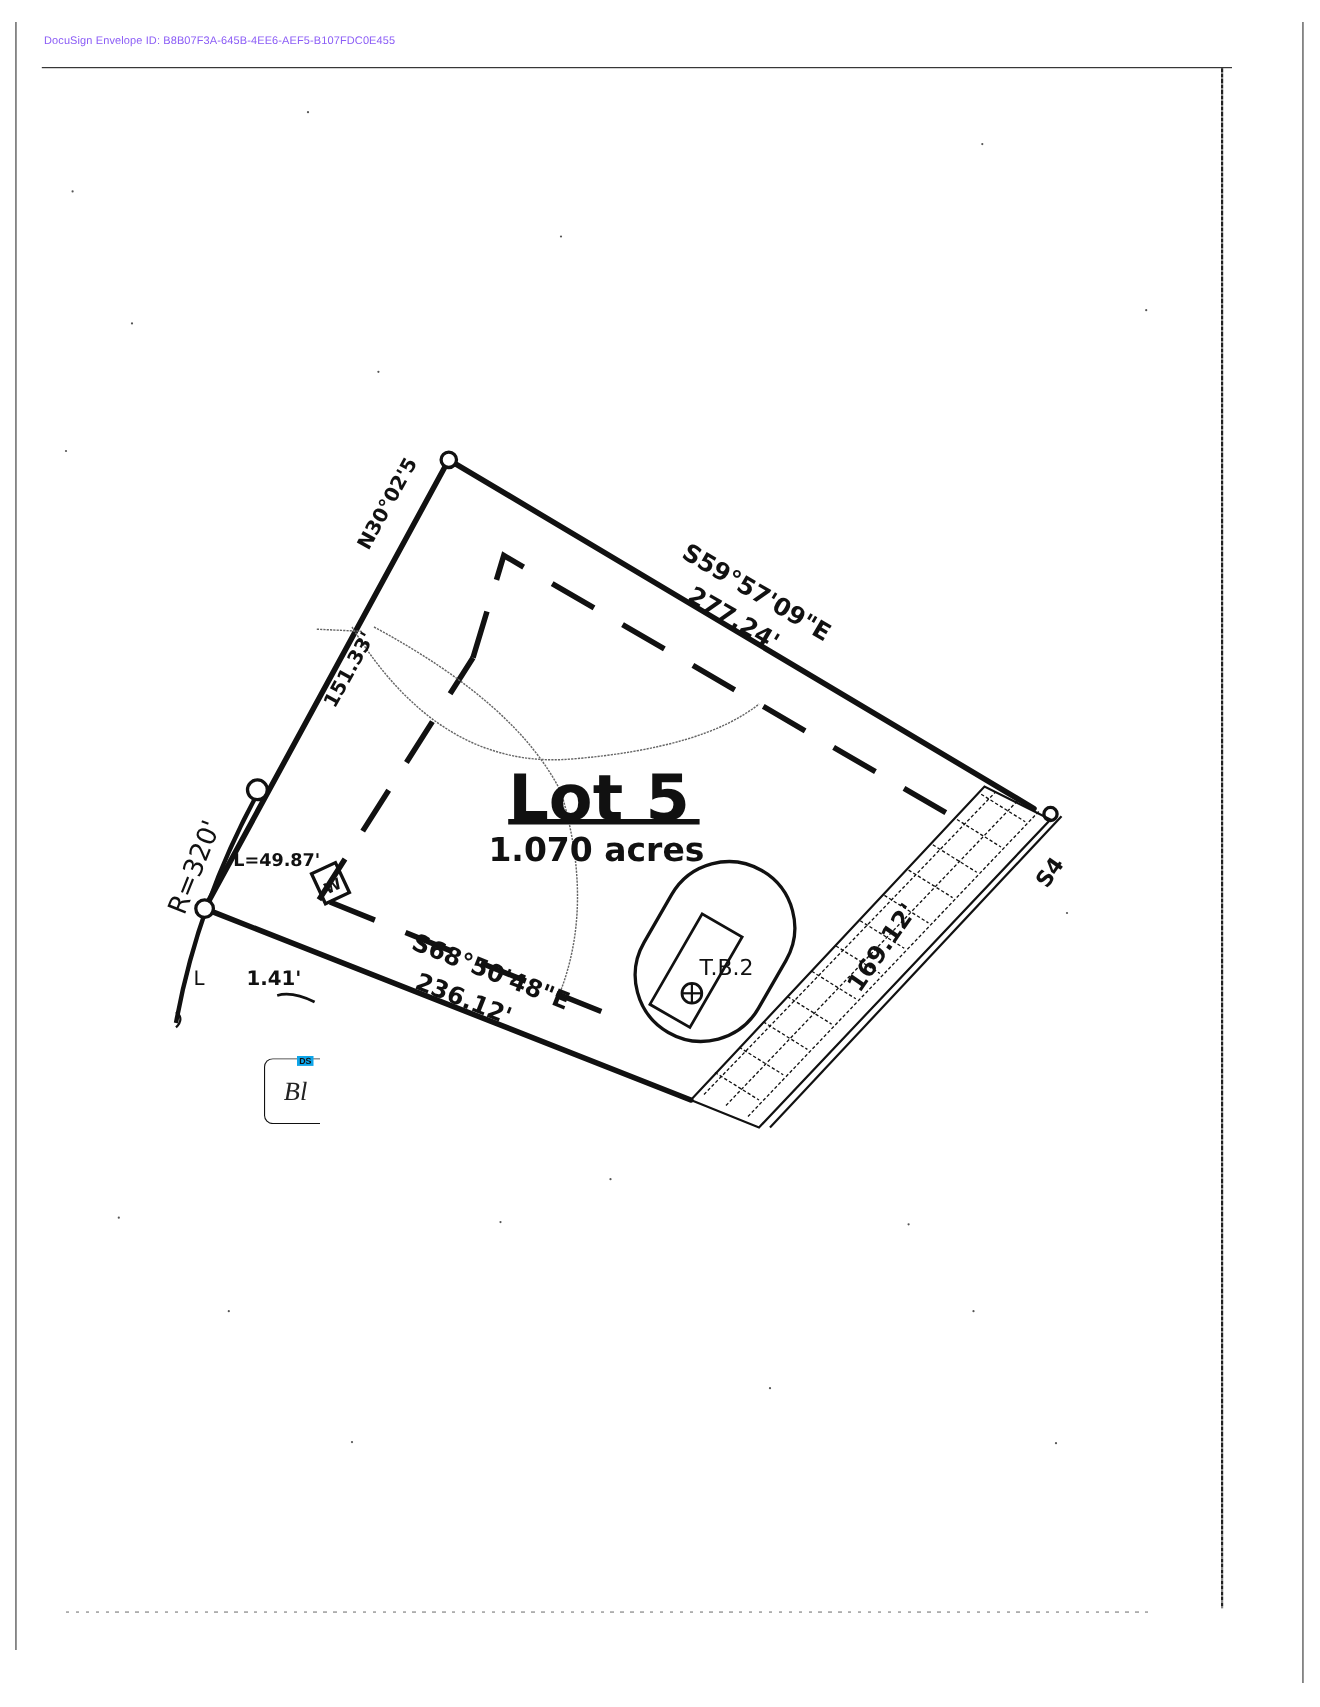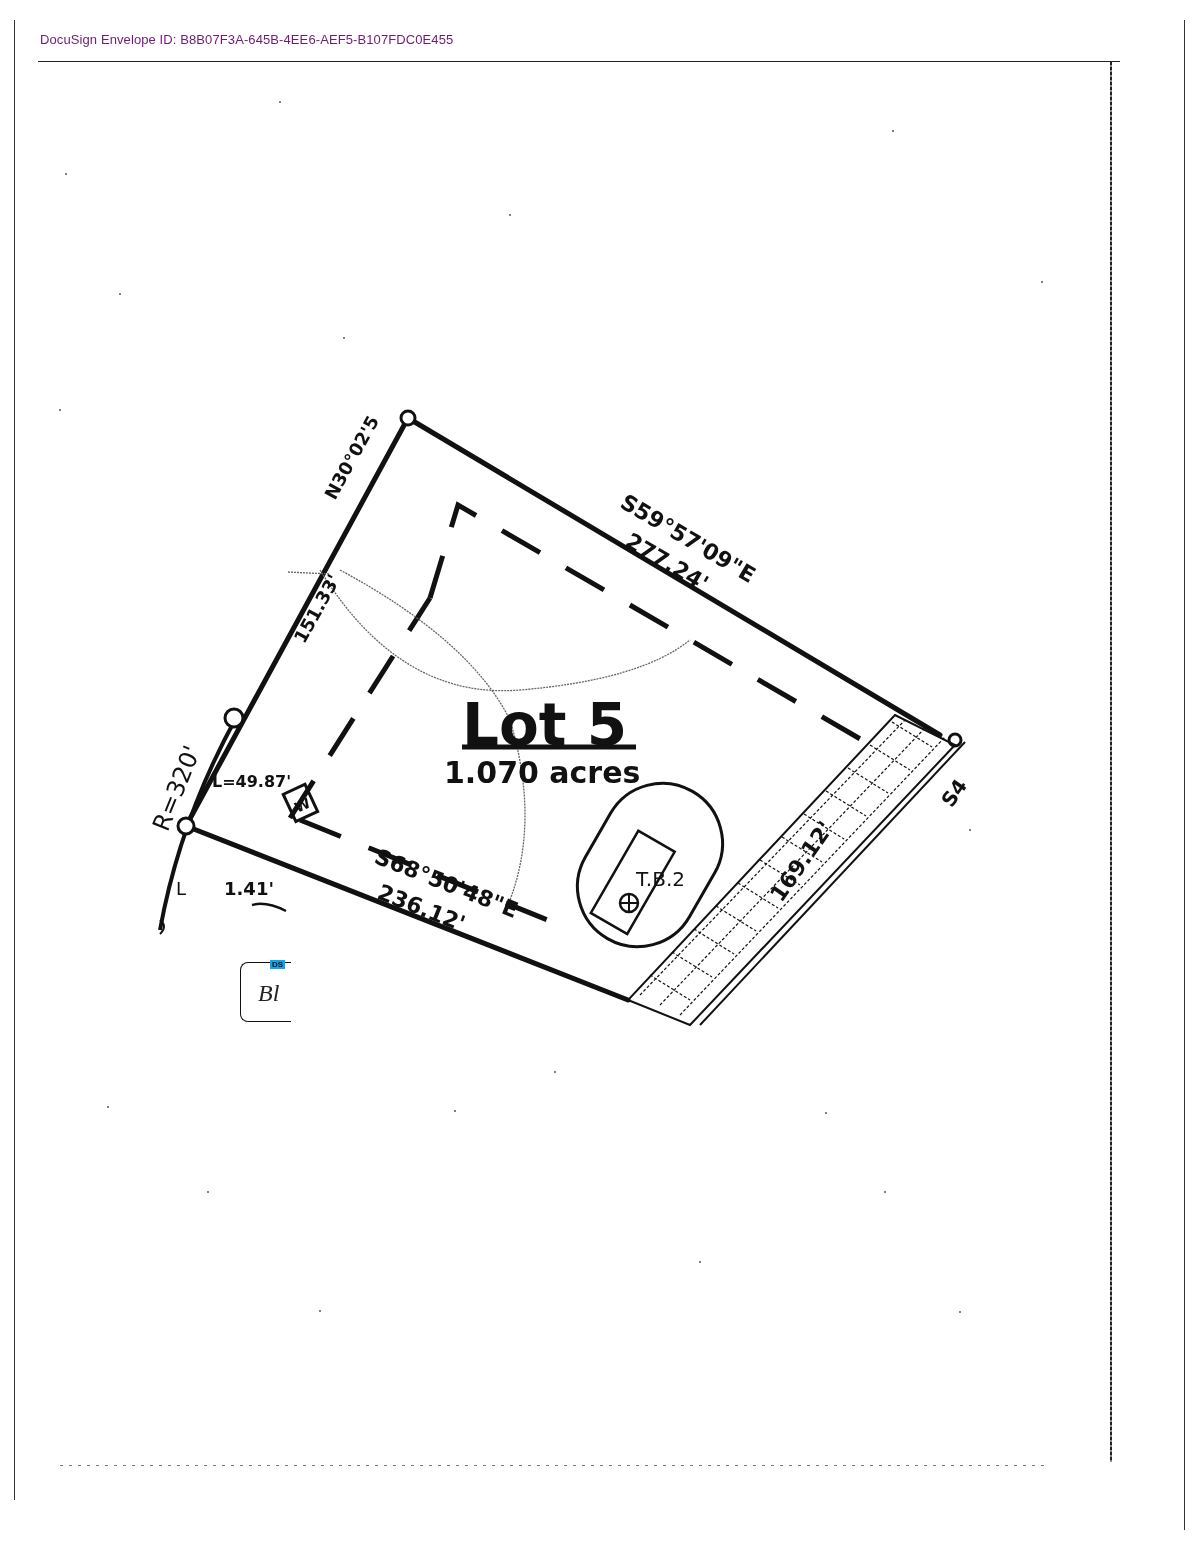--- a/index.html
+++ b/index.html
@@ -1,18 +1,18 @@
 <!DOCTYPE html>
 <html><head>
   <meta charset="utf-8">
   <style>
     html, body { margin: 0; padding: 0; background: #ffffff; }
     body { width: 1200px; height: 1552px; position: relative; overflow: hidden; font-family: "Liberation Sans", sans-serif; color: #111; }
     .page { position: absolute; left: 0; top: 0; width: 1200px; height: 1552px; }
-    .envelope-id { position: absolute; left: 40px; top: 32px; font-size: 13px; color: #701a75; letter-spacing: 0.1px; }
+    .envelope-id { position: absolute; left: 40px; top: 32px; font-size: 10px; color: #8b5cf6; letter-spacing: 0.1px; }
     .header-rule { position: absolute; left: 38px; top: 61px; width: 1082px; height: 1px; background: #222; }
     .left-border { position: absolute; left: 14px; top: 20px; width: 1px; height: 1480px; background: #333; }
     .right-border-inner { position: absolute; left: 1110px; top: 62px; width: 2px; height: 1400px; background: repeating-linear-gradient(#222 0 3px, #888 3px 5px); }
     .right-border-outer { position: absolute; left: 1184px; top: 20px; width: 1px; height: 1510px; background: #333; }
     .bottom-dashes { position: absolute; left: 60px; top: 1465px; width: 990px; height: 1px; background: repeating-linear-gradient(90deg, #777 0 3px, transparent 3px 9px); }
     svg.plat { position: absolute; left: 0; top: 0; }
     .ds-box { position: absolute; left: 240px; top: 962px; width: 50px; height: 58px; border-left: 1.5px solid #111; border-top: 1.5px solid #111; border-bottom: 1.5px solid #111; border-radius: 8px 0 0 8px; }
     .ds-label { position: absolute; left: 270px; top: 960px; font-size: 8px; font-weight: bold; background: #0ea5e9; padding: 0 2px; }
     .ds-initials { position: absolute; left: 258px; top: 980px; font-size: 24px; font-family: Liberation Serif, serif; font-style: italic; color: #222; }
     .lbl { font-family: "DejaVu Sans", sans-serif; font-weight: bold; fill: #111; }

